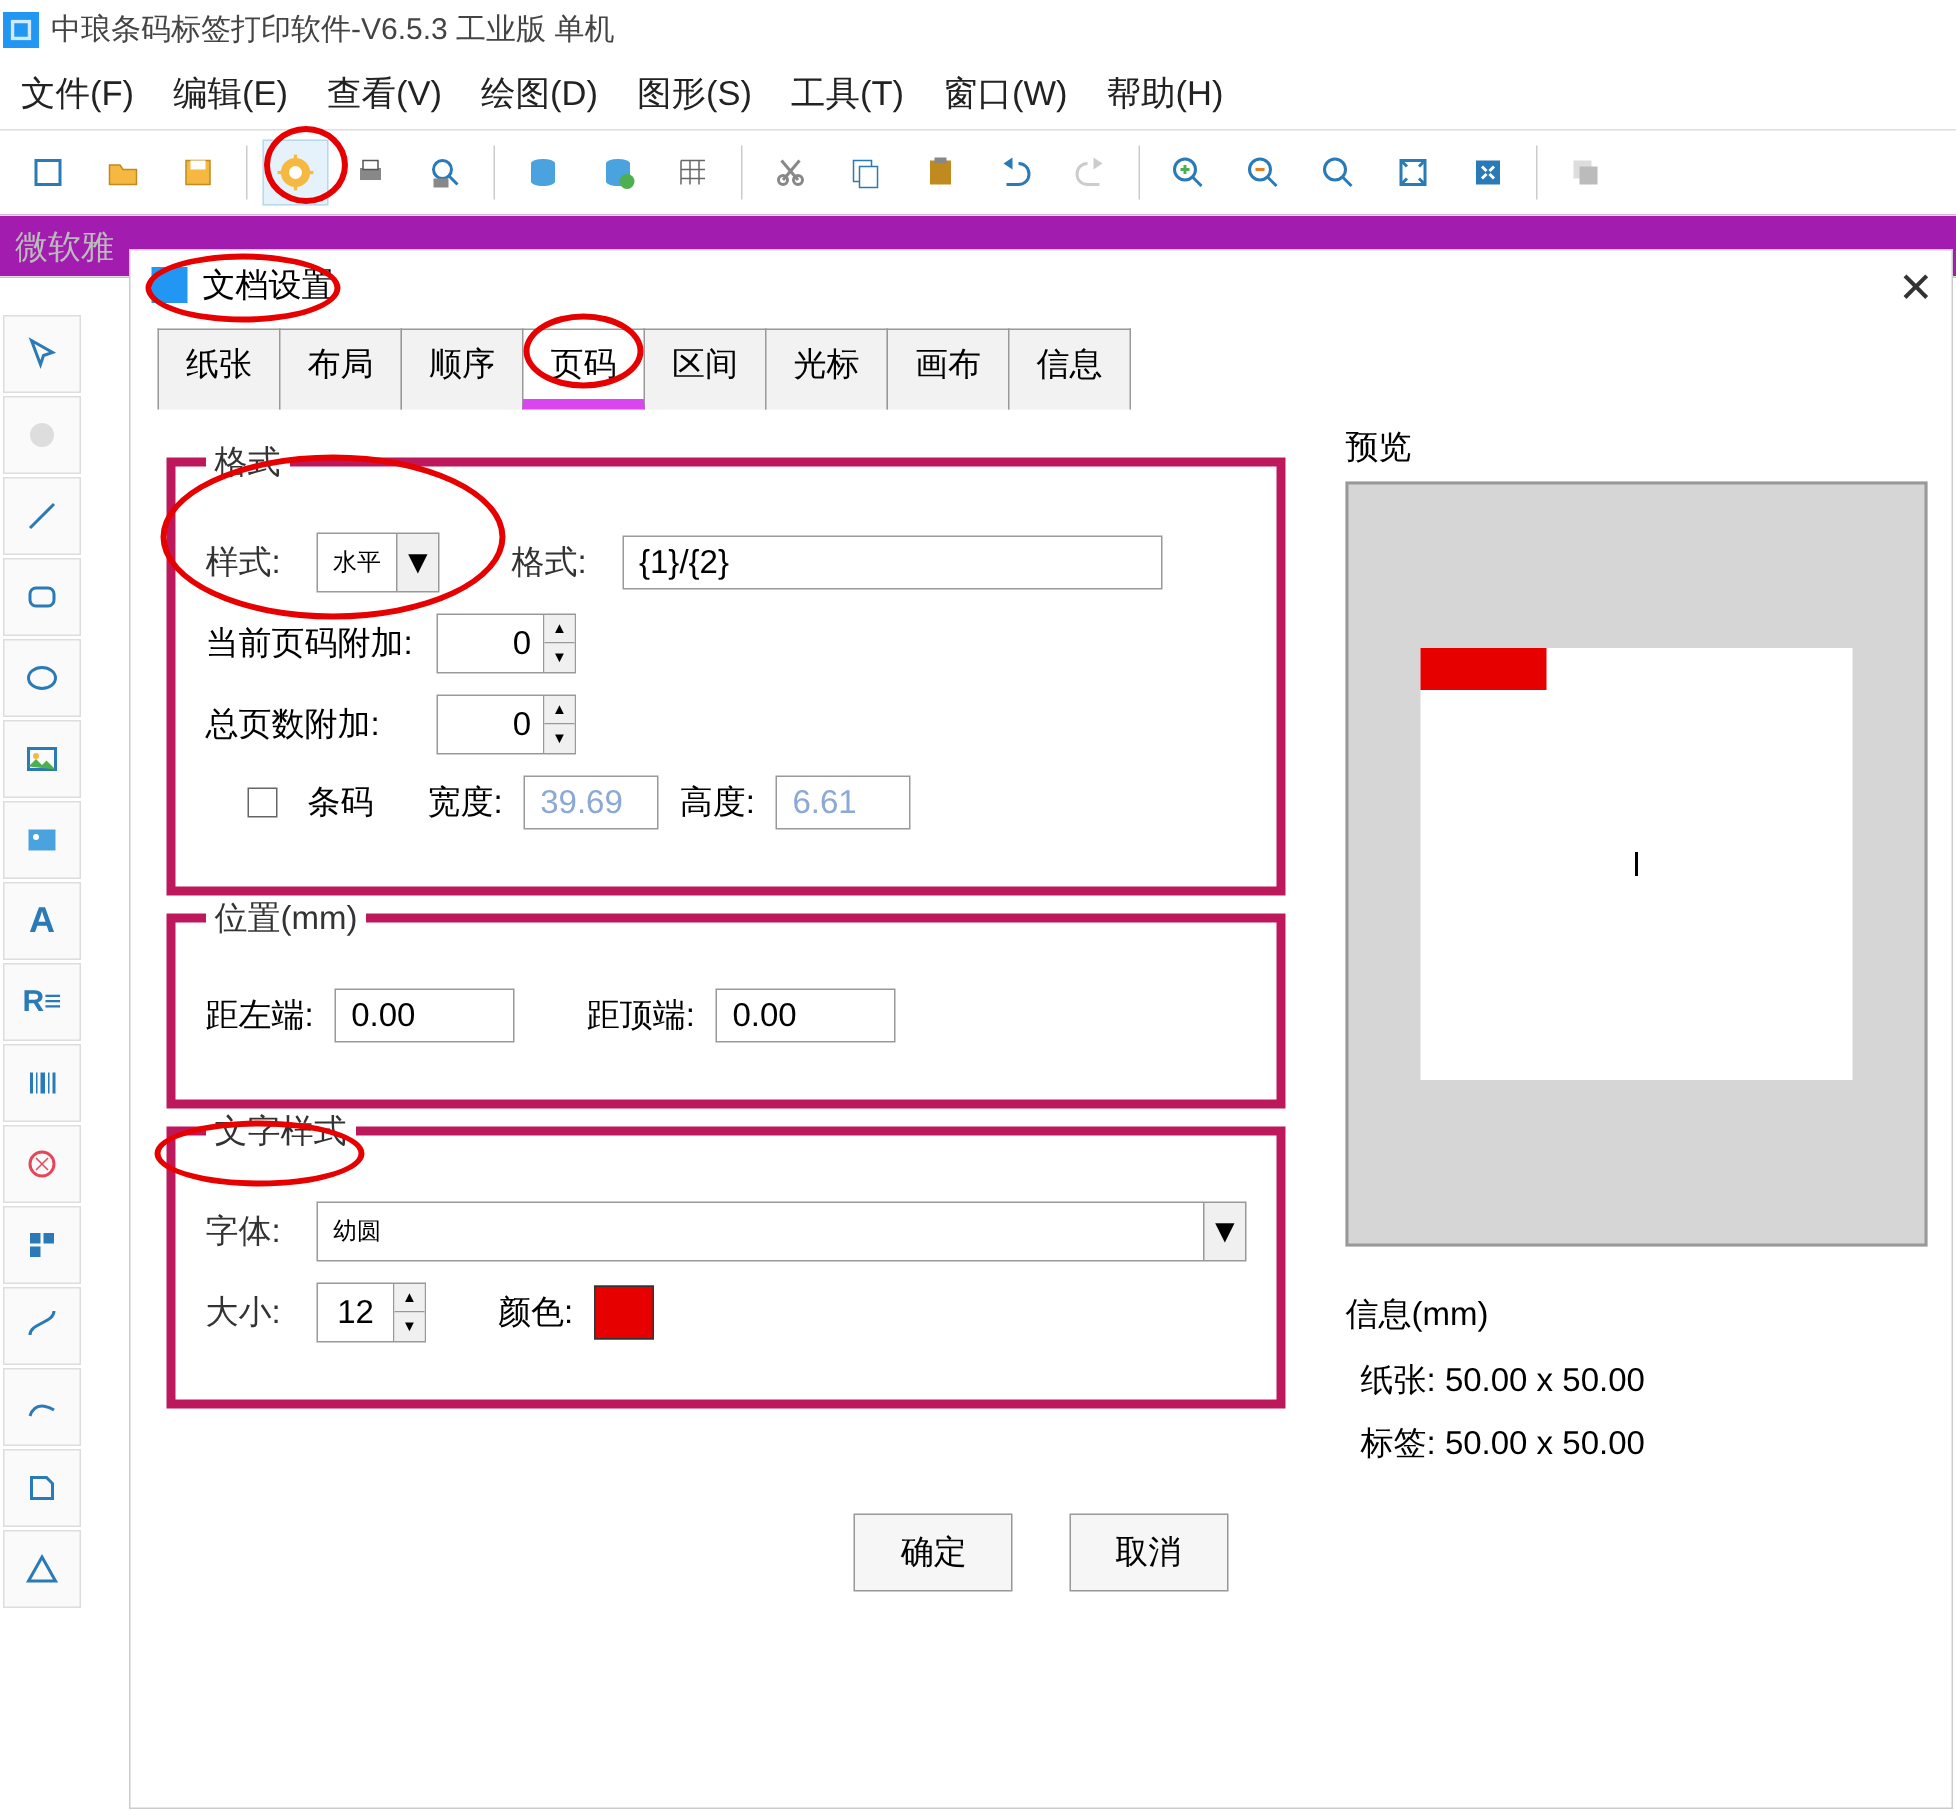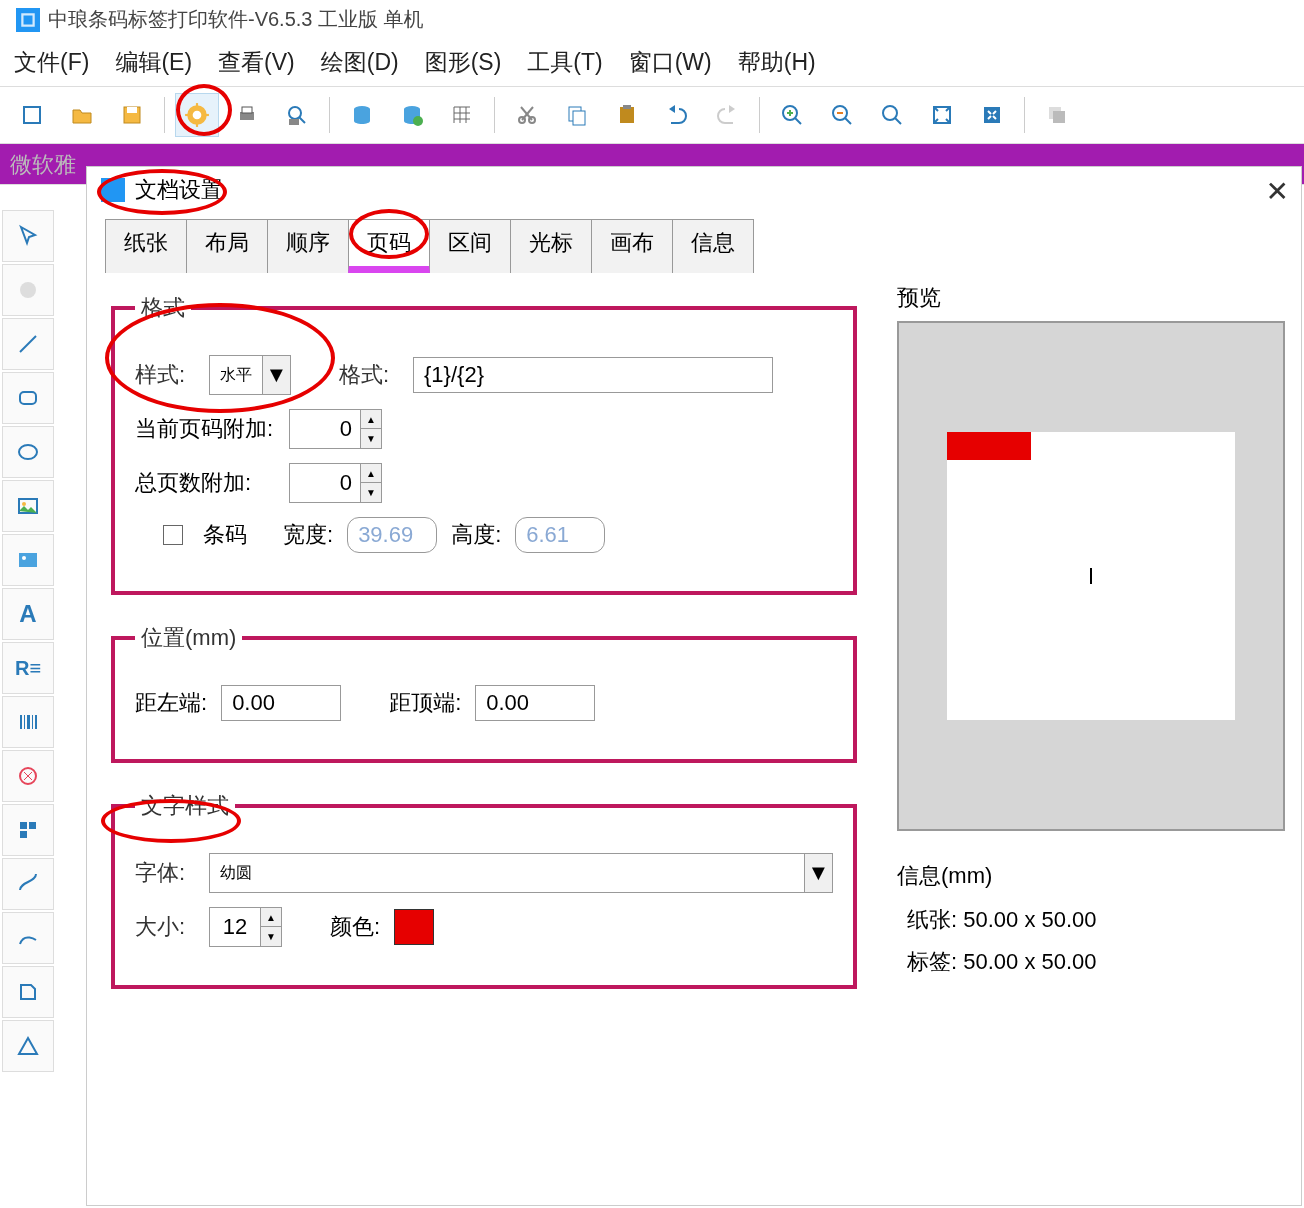--- a/index.html
+++ b/index.html
@@ -1,19 +1,19 @@
 <!DOCTYPE html>
 <html><head>
 <meta charset="utf-8">
 <style>
 * { box-sizing: border-box; margin: 0; padding: 0; }
 body { font-family: "Microsoft YaHei", sans-serif; font-size: 18px; background: #fff; width: 1304px; height: 1208px; overflow: hidden; position: relative; }
 
 
-.titlebar { display: flex; align-items: center; padding: 6px 16px; background: #fff; }
+.titlebar { display: flex; align-items: center; padding: 6px 2px; background: #fff; }
 .titlebar .app-icon { width: 24px; height: 24px; background: #2196F3; margin-right: 8px; display: flex; align-items: center; justify-content: center; }
 .titlebar .app-icon svg { width: 18px; height: 18px; }
 .titlebar-text { color: #444; font-size: 20px; }
 
 
 .menubar { display: flex; gap: 26px; padding: 8px 14px; font-size: 23px; color: #222; }
 
 
 .toolbar { display: flex; align-items: center; padding: 6px 10px; gap: 6px; border-top: 1px solid #ddd; }
 .tool-btn { width: 44px; height: 44px; display: flex; align-items: center; justify-content: center; border: 1px solid transparent; cursor: pointer; position: relative; }
@@ -36,27 +36,27 @@
 
 .tabs { display: flex; padding: 0 18px; margin-top: 6px; }
 .tab { padding: 8px 18px; border: 1px solid #999; border-bottom: none; background: #f2f2f2; font-size: 22px; margin-right: -1px; cursor: pointer; }
 .tab.active { background: #fff; border-bottom: 7px solid #d946ef; position: relative; z-index: 1; }
 
 
 .content { display: flex; }
 .left-pane { flex: 1; padding: 20px 24px; }
 .right-pane { width: 420px; padding: 10px 16px; }
 
-fieldset { border: 4px solid #be185d; padding: 18px 20px 24px; margin-bottom: 28px; position: relative; }
+fieldset { border: 6px solid #be185d; padding: 18px 20px 24px; position: relative; }
 legend { padding: 0 6px; font-size: 22px; color: #333; }
 .row { display: flex; align-items: center; margin: 14px 0; gap: 14px; font-size: 22px; }
 .lbl { min-width: 60px; color: #333; }
 .lbl-wide { min-width: 140px; }
 .input { border: 1px solid #999; padding: 6px 10px; font-size: 22px; background: #fff; height: 36px; }
-.input.dim { color: #8aa9d4; border-radius: 12px; }
+.input.dim { color: #8aa9d4; }
 .select { display: inline-flex; align-items: center; border: 1px solid #999; height: 40px; background: #fff; }
 .select .val { padding: 0 10px; font-size: 16px; }
 .select .arrow { width: 28px; height: 100%; border-left: 1px solid #999; display: flex; align-items: center; justify-content: center; background: #f0f0f0; }
 .spinner { display: inline-flex; border: 1px solid #999; height: 40px; }
 .spinner input { border: none; width: 70px; text-align: right; padding: 0 8px; font-size: 22px; }
 .spinner .arrows { display: flex; flex-direction: column; border-left: 1px solid #999; }
 .spinner .arrows div { width: 20px; height: 50%; display: flex; align-items: center; justify-content: center; font-size: 10px; background: #f0f0f0; border-bottom: 1px solid #999; cursor: pointer; }
 .spinner .arrows div:last-child { border-bottom: none; }
 .checkbox { width: 20px; height: 20px; border: 1px solid #666; display: inline-block; margin-right: 6px; }
 .color-swatch { width: 40px; height: 36px; background: #e60000; border: 1px solid #333; display: inline-block; }
@@ -469,13 +469,17 @@
         <div class="info-line">
           <span>纸张:</span> <span>50.00 x 50.00</span>
         </div>
         <div class="info-line">
           <span>标签:</span> <span>50.00 x 50.00</span>
         </div>
       </div>
     </div>
   </div>
 
+  <div class="dlg-buttons">
+    <button class="dlg-btn">确定</button>
+    <button class="dlg-btn">取消</button>
+  </div>
 </div>
 
 </body></html>

